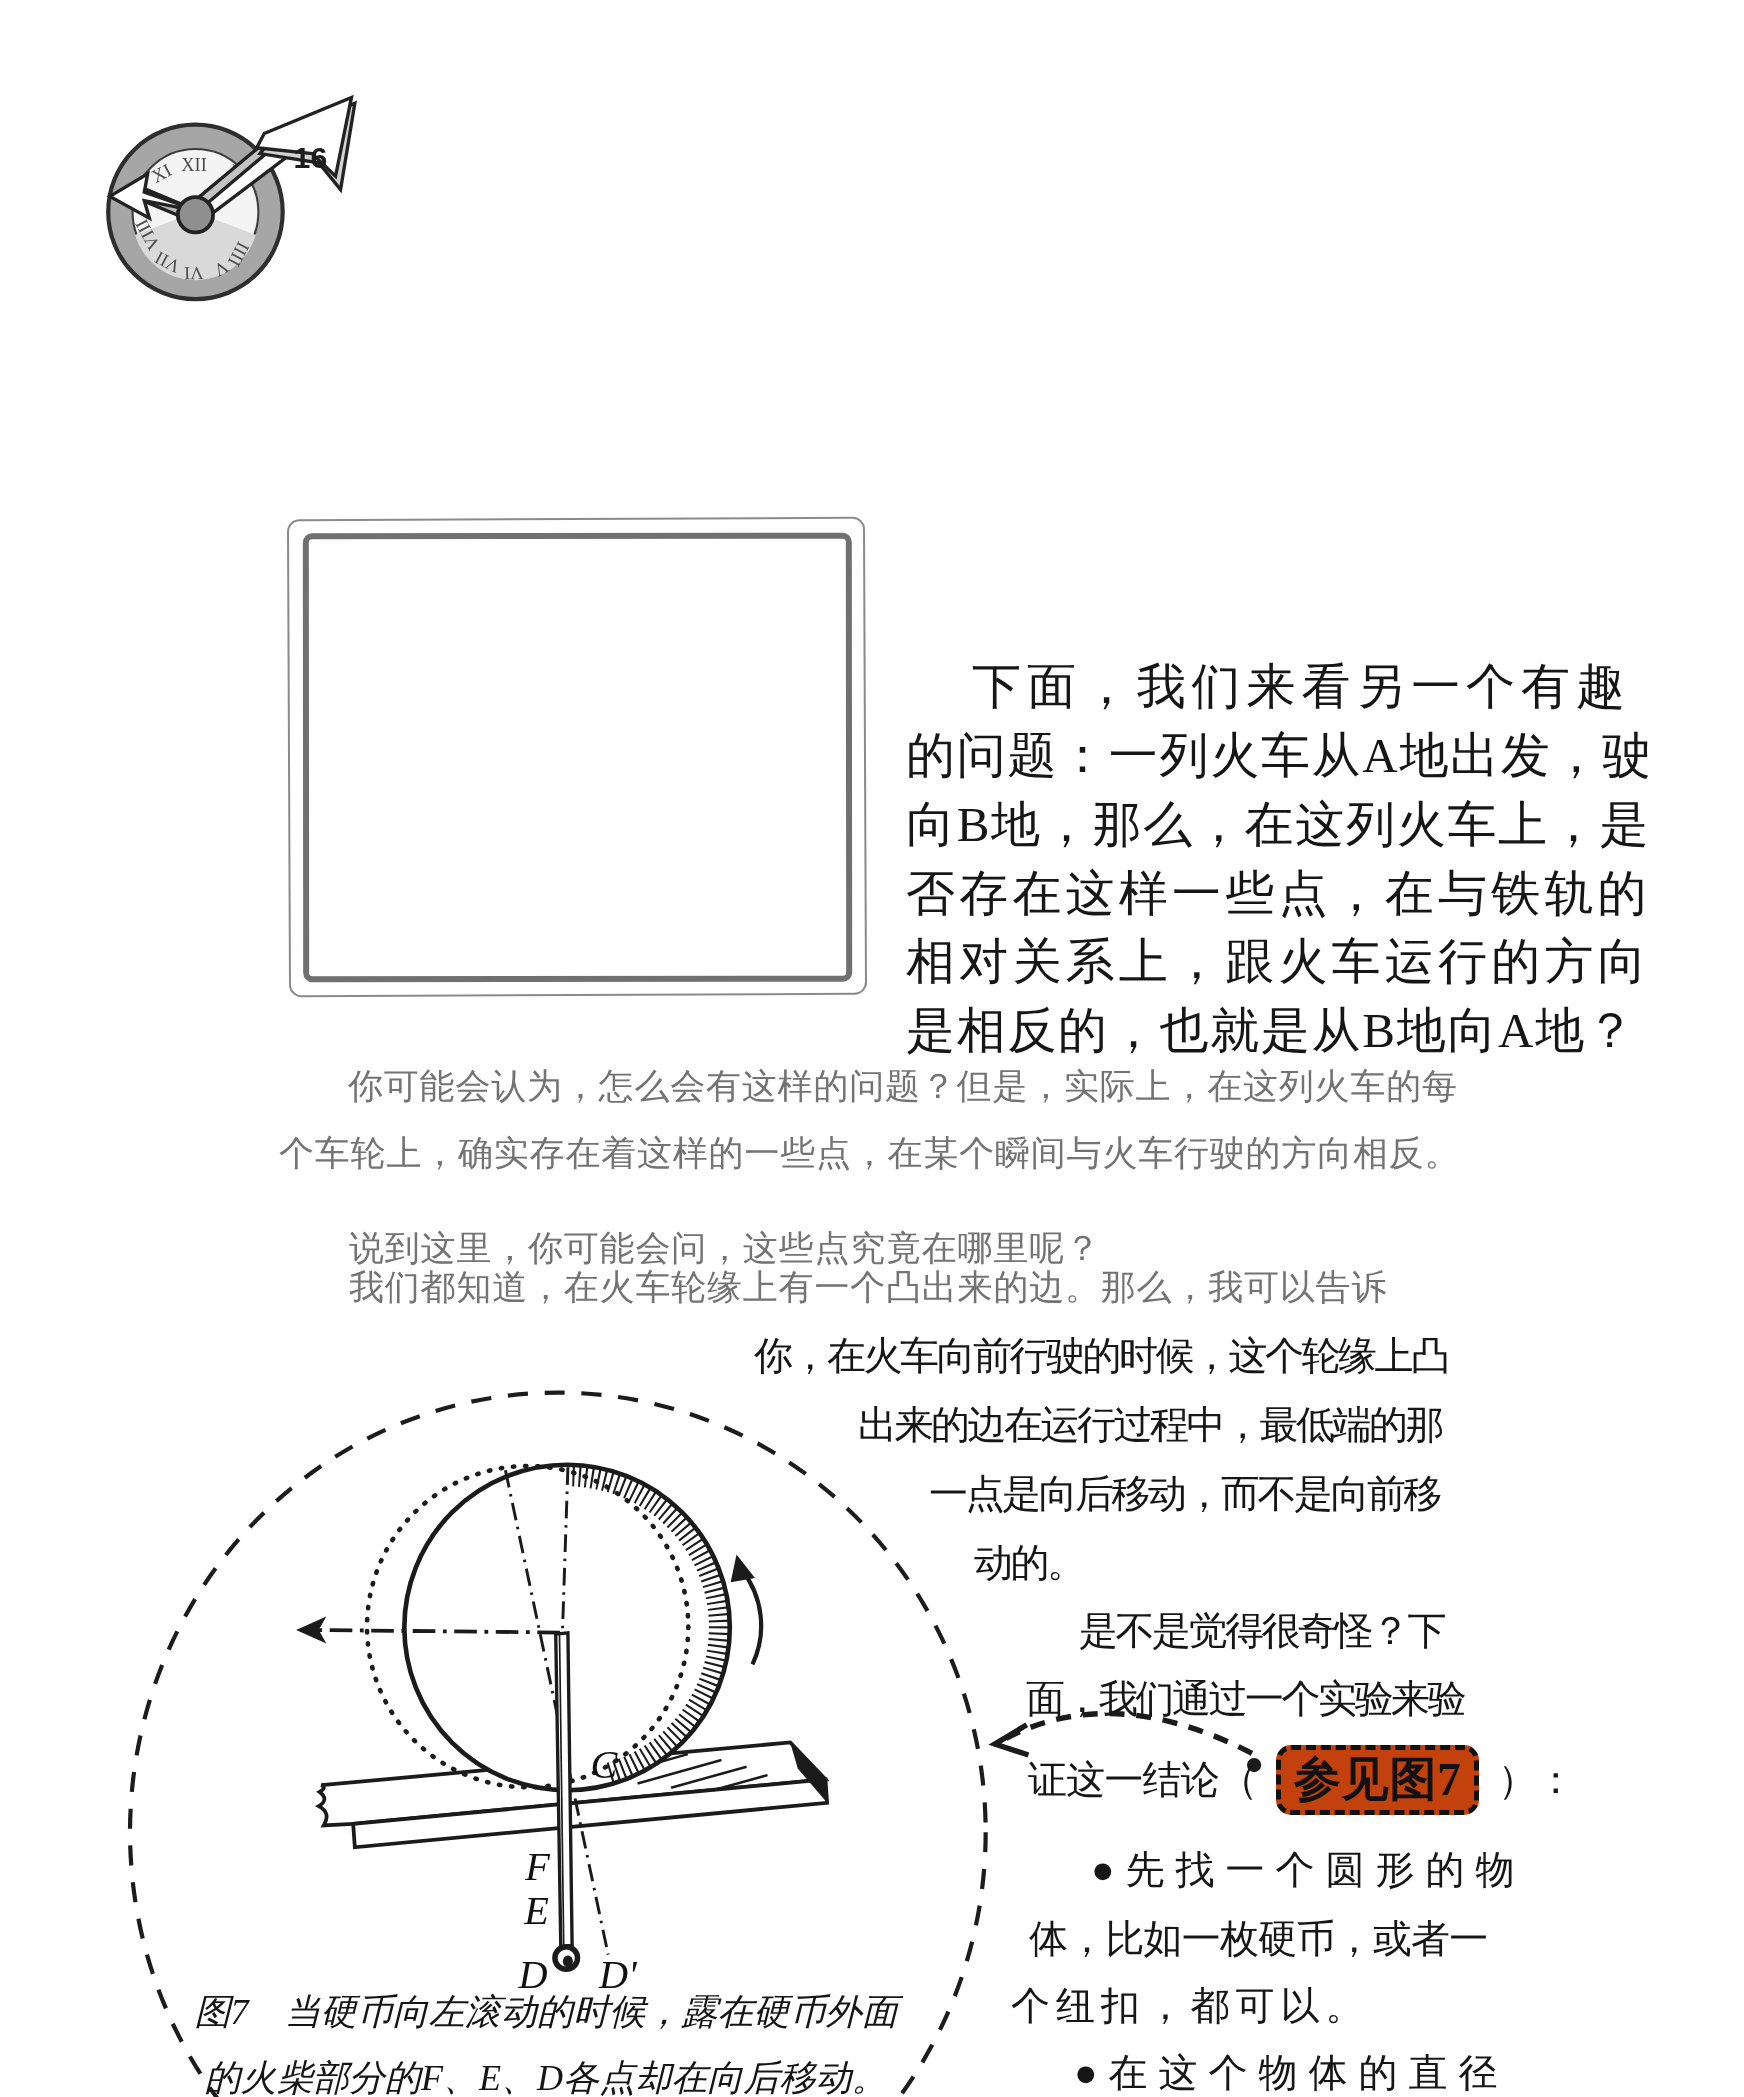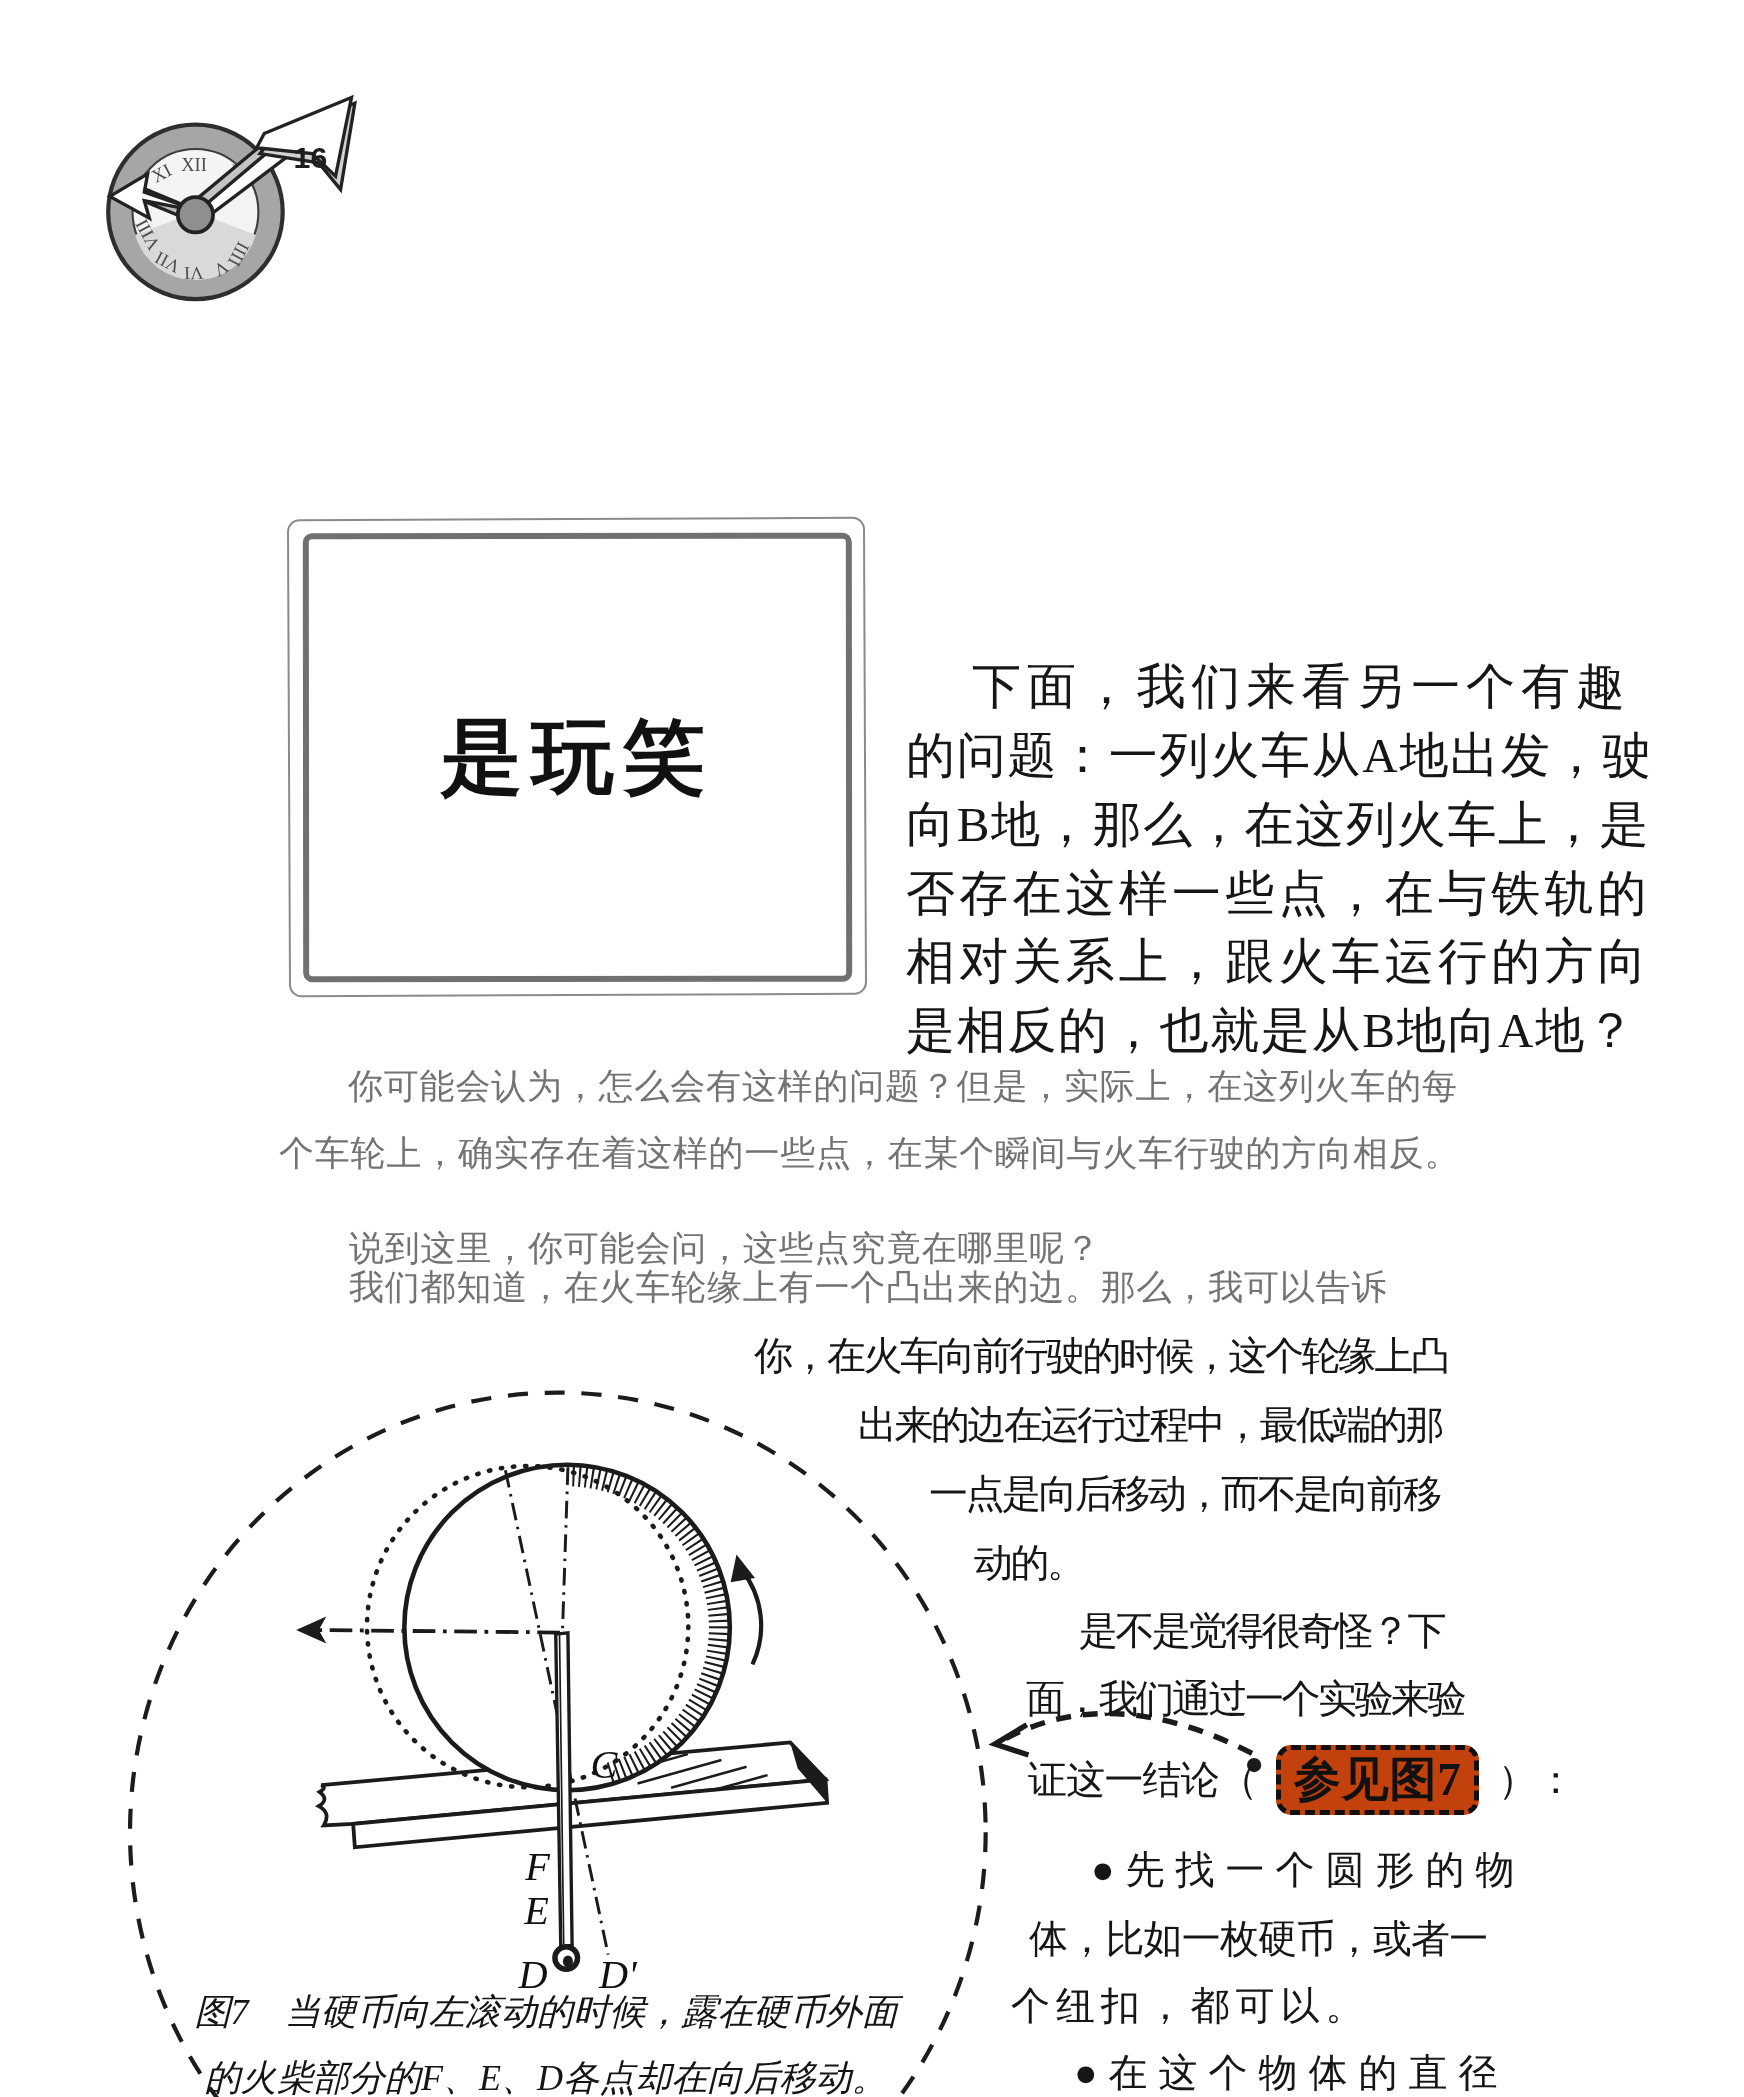--- a/index.html
+++ b/index.html
@@ -153,21 +153,20 @@
 
   <g>
     <path d="M 2985,4180 Q 2650,4008 2392,4148" fill="none" stroke="#1b1b1b" stroke-width="13" stroke-dasharray="36 28"></path>
     <path d="M 2448,4112 L 2372,4158 L 2452,4184" fill="none" stroke="#1b1b1b" stroke-width="13"></path>
     <circle cx="2990" cy="4208" r="17" fill="#1b1b1b"></circle>
   </g>
 </svg>
 
 <div class="abs title-box-outer">
   <div class="title-box-inner">
-    <div class="title-line">是玩笑</div>
   </div>
 </div>
 
 <div class="abs intro-line il1">下面，我们来看另一个有趣</div>
 <div class="abs intro-line il2">的问题：一列火车从A地出发，驶</div>
 <div class="abs intro-line il3">向B地，那么，在这列火车上，是</div>
 <div class="abs intro-line il4">否存在这样一些点，在与铁轨的</div>
 <div class="abs intro-line il5">相对关系上，跟火车运行的方向</div>
 <div class="abs intro-line il6">是相反的，也就是从B地向A地？</div>
 

